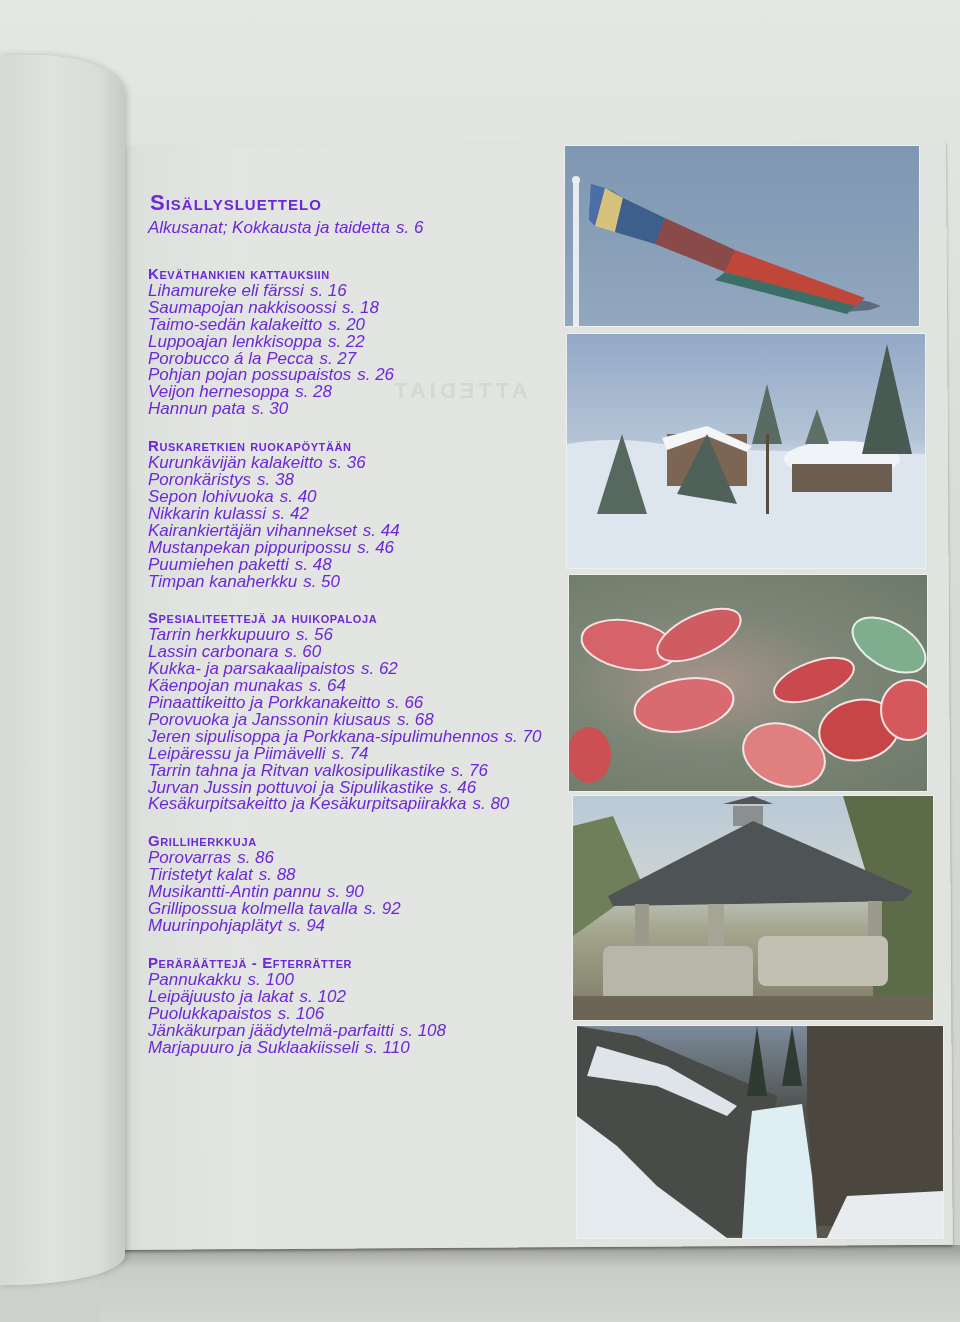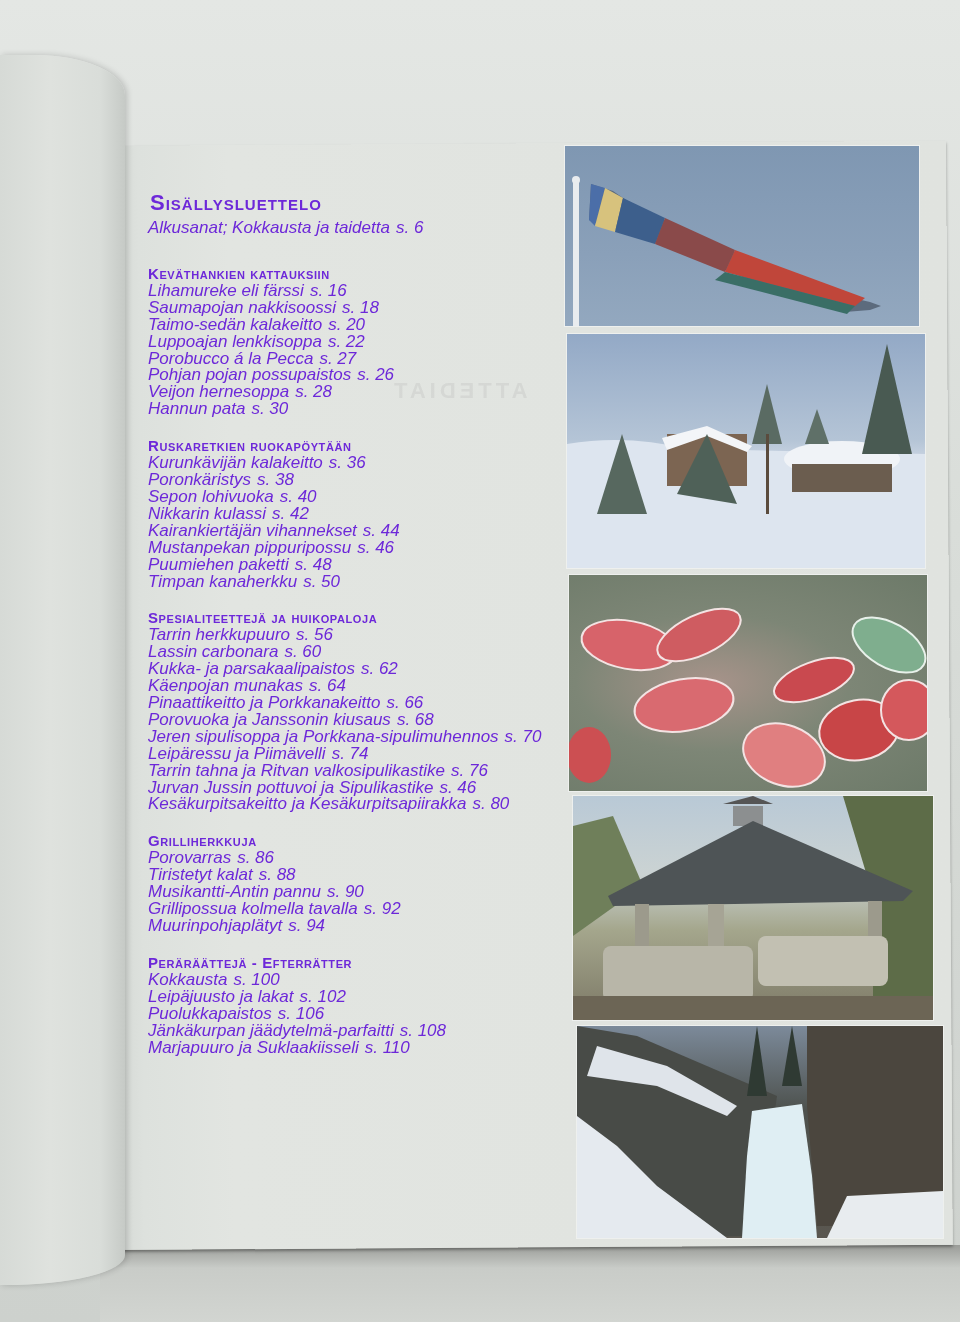--- a/index.html
+++ b/index.html
@@ -117,21 +117,21 @@
     <h2 class="section-title">Grilliherkkuja</h2>
     <div class="entry"><span>Porovarras</span><span class="pg">s. 86</span></div>
     <div class="entry"><span>Tiristetyt kalat</span><span class="pg">s. 88</span></div>
     <div class="entry"><span>Musikantti-Antin pannu</span><span class="pg">s. 90</span></div>
     <div class="entry"><span>Grillipossua kolmella tavalla</span><span class="pg">s. 92</span></div>
     <div class="entry"><span>Muurinpohjaplätyt</span><span class="pg">s. 94</span></div>
   </div>
 
   <div class="section">
     <h2 class="section-title">Peräräättejä - Efterrätter</h2>
-    <div class="entry"><span>Kokkausta</span><span class="pg">s. 100</span></div>
+    <div class="entry"><span>Pannukakku</span><span class="pg">s. 100</span></div>
     <div class="entry"><span>Leipäjuusto ja lakat</span><span class="pg">s. 102</span></div>
     <div class="entry"><span>Puolukkapaistos</span><span class="pg">s. 106</span></div>
     <div class="entry"><span>Jänkäkurpan jäädytelmä-parfaitti</span><span class="pg">s. 108</span></div>
     <div class="entry"><span>Marjapuuro ja Suklaakiisseli</span><span class="pg">s. 110</span></div>
   </div>
 </div>
 
 <div class="photo" style="left:564px;top:145px;width:354px;height:180px;background:linear-gradient(180deg,#7f97b2 0%,#8aa0b9 60%,#93a8bf 100%);">
   <svg width="354" height="180" viewBox="0 0 354 180">
     <rect x="8" y="34" width="6" height="146" fill="#e9ecef"></rect>

